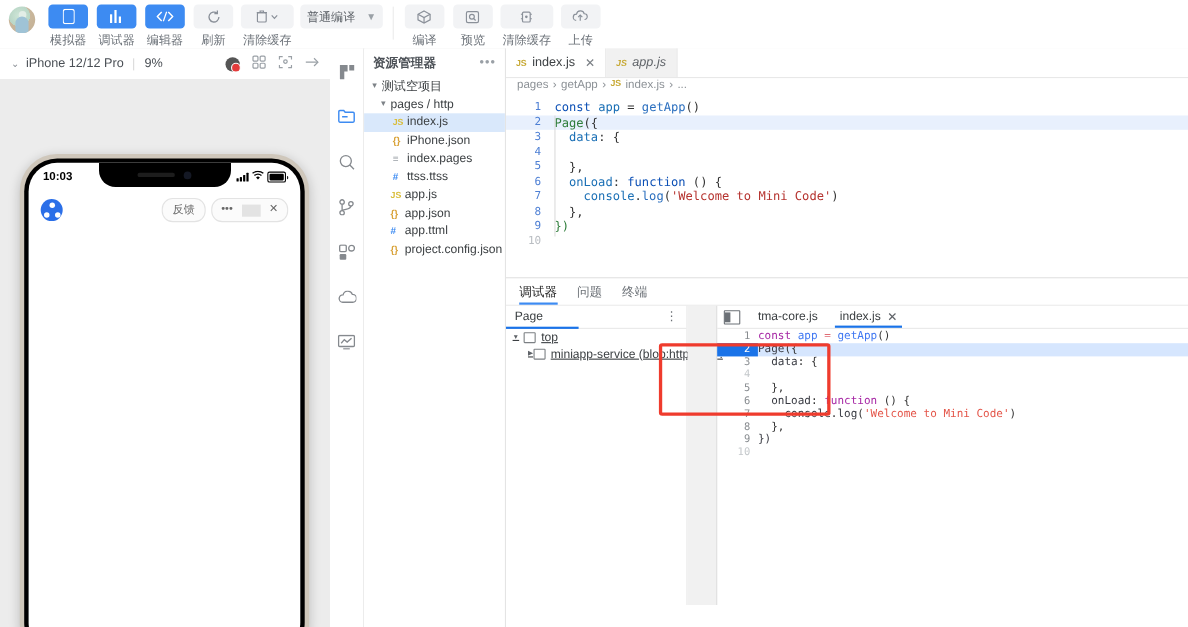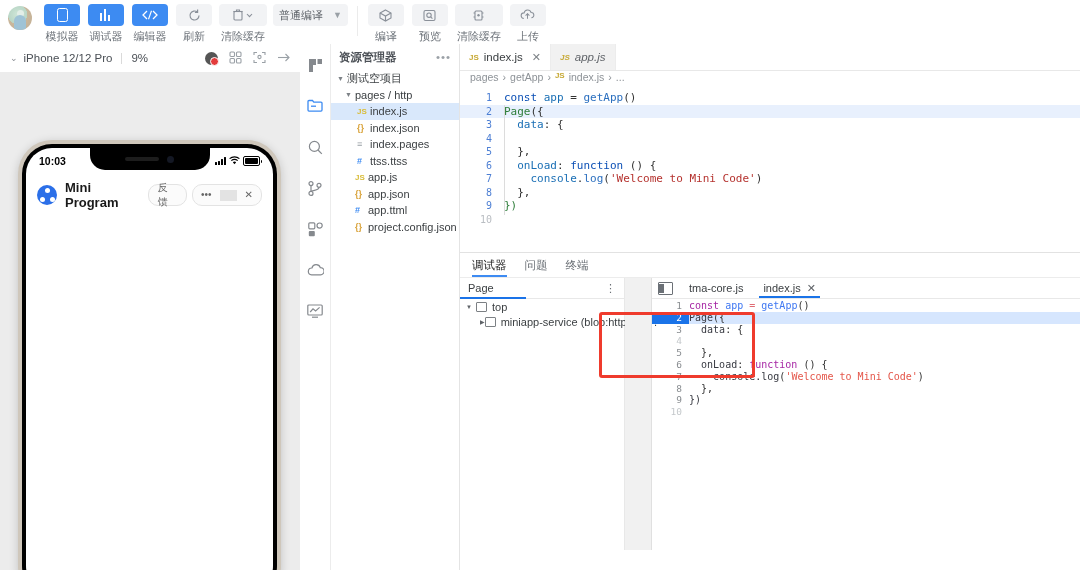--- a/index.html
+++ b/index.html
@@ -199,21 +199,21 @@
   .inspect-ico{width:18px;height:15px;display:flex;align-items:center;justify-content:center;color:#5f6368;}
   .dt-div{width:1px;height:13px;background:#e0e0e0;margin:0 6px;}
   .dt{font-size:11px;color:#4d5156;padding:0 10px;height:22px;display:flex;align-items:center;position:relative;}
   .dt.on{color:#1a73e8;}
   .dt.on:after{content:"";position:absolute;left:6px;right:6px;bottom:0;height:2px;background:#1a73e8;}
   .dt-body{display:flex;height:272px;}
   .src-nav{width:164px;border-right:1px solid #e8e8e8;position:relative;}
   .src-nav-head{height:20px;display:flex;align-items:center;padding:0 8px;font-size:11px;color:#3c4043;border-bottom:1px solid #e8e8e8;position:relative;}
   .src-nav-head .kebab{margin-left:auto;color:#6b7076;font-size:11px;line-height:7px;}
   .src-nav-head:after{content:"";position:absolute;left:0;width:66px;bottom:-1px;height:2px;background:#1a73e8;}
-  .tn{height:15px;display:flex;align-items:center;font-size:11px;color:#3c4043;padding-left:6px;white-space:nowrap;}
+  .tn{height:15px;display:flex;align-items:center;font-size:11px;color:#3c4043;padding-left:6px;white-space:nowrap;text-decoration:underline;}
   .tn .tri{width:10px;font-size:6px;color:#5f6368;}
   .tn .sq{width:9px;height:8px;border:1px solid #7c8084;margin-right:5px;border-radius:1px;flex:0 0 auto;}
   .src-code{flex:1;position:relative;display:flex;}
   .src-gutterbar{width:26px;background:#f1f1f1;border-right:1px solid #e0e0e0;}
   .src-main{flex:1;position:relative;}
   .src-file-tabs{height:20px;display:flex;align-items:center;border-bottom:1px solid #e8e8e8;gap:0;padding-left:4px;}
   .sft{font-size:11px;color:#3c4043;padding:0 10px;height:20px;display:flex;align-items:center;position:relative;}
   .sft.on:after{content:"";position:absolute;left:6px;right:6px;bottom:0;height:2px;background:#1a73e8;}
   .panel-ico{width:13px;height:11px;border:1px solid #6b7076;border-radius:1px;display:flex;align-items:center;margin:0 6px 0 2px;}
   .panel-ico i{width:5px;height:9px;background:#6b7076;display:block;margin-left:0px;}
@@ -400,21 +400,20 @@
                     <path d="M0.6 2.6A7.6 7.6 0 0 1 10.4 2.6" fill="none" stroke="#000" stroke-width="1.2"></path>
                     <path d="M2.3 4.6A5 5 0 0 1 8.7 4.6" fill="none" stroke="#000" stroke-width="1.2"></path>
                     <path d="M5.5 8.2 3.8 6.3a2.6 2.6 0 0 1 3.4 0Z" fill="#000"></path>
                   </svg>
               </span>
               <span class="batt"></span>
             </span>
           </div>
           <div class="mpbar">
             <span class="mp-logo"></span>
-            <span class="mp-title">Mini Program</span>
             <span class="mp-actions">
               <span class="pill">反馈</span>
               <span class="pill2">
                 <span>•••</span>
                 <span class="vline"></span>
                 <span>✕</span>
               </span>
             </span>
           </div>
         </div>
@@ -485,21 +484,21 @@
         <span class="arrow">▼</span>
         <span>pages / http</span>
       </div>
 
       <div class="row ind3 sel">
         <span class="fi js">JS</span>
         <span>index.js</span>
       </div>
       <div class="row ind3">
         <span class="fi json">{}</span>
-        <span>index.json</span>
+        <span>iPhone.json</span>
       </div>
       <div class="row ind3">
         <span class="fi ttml">≡</span>
         <span>index.pages</span>
       </div>
       <div class="row ind3">
         <span class="fi ttss">#</span>
         <span>ttss.ttss</span>
       </div>
 

